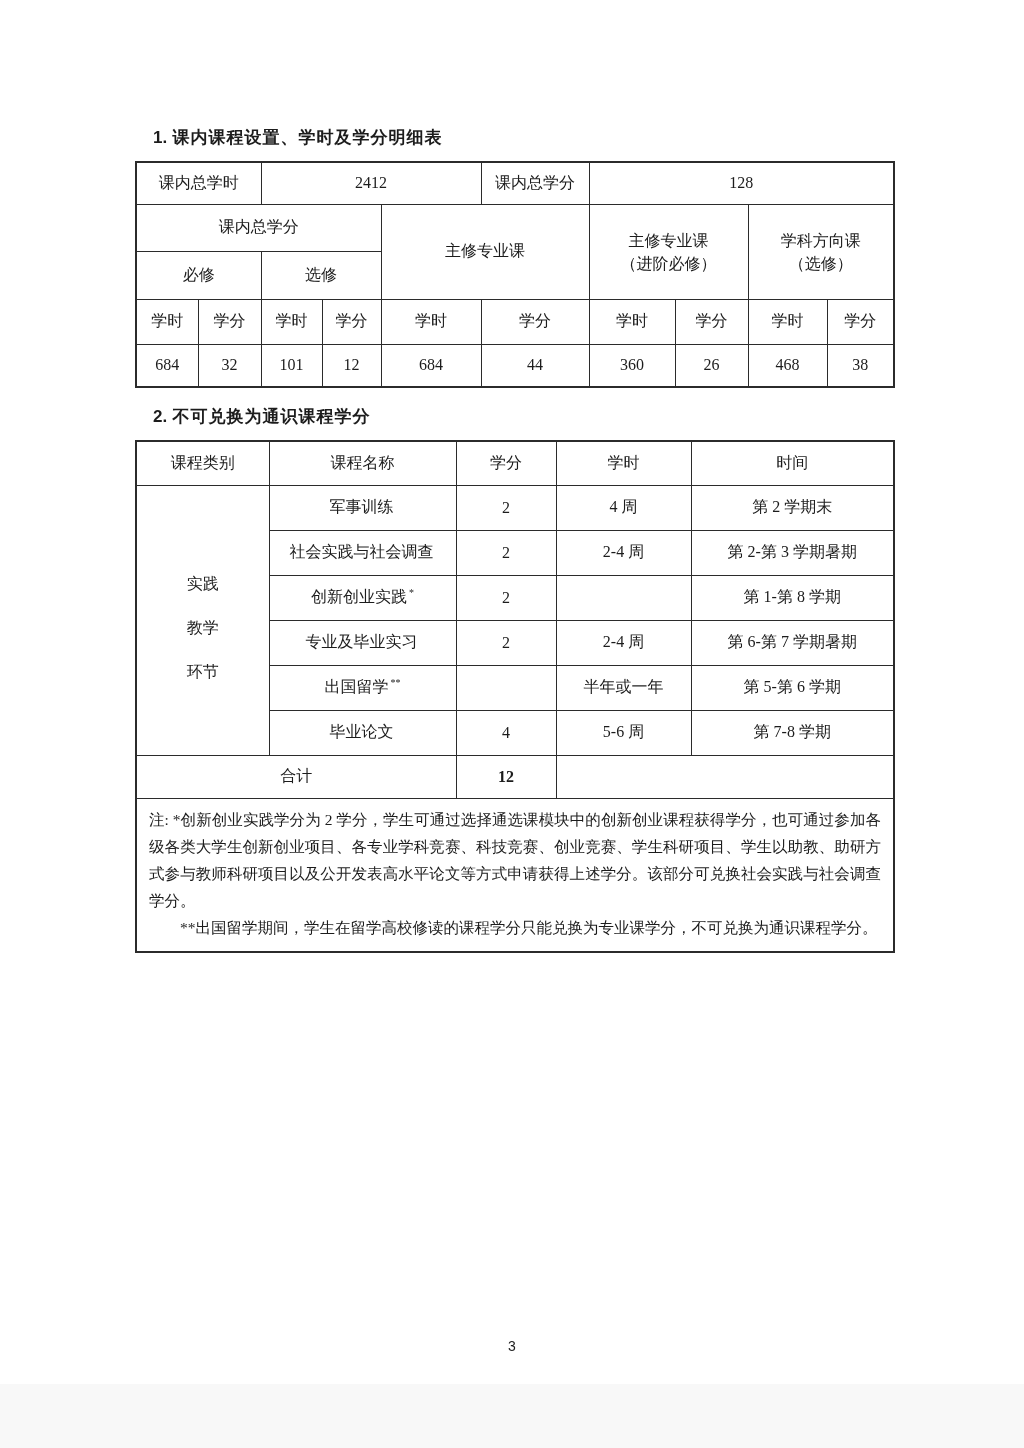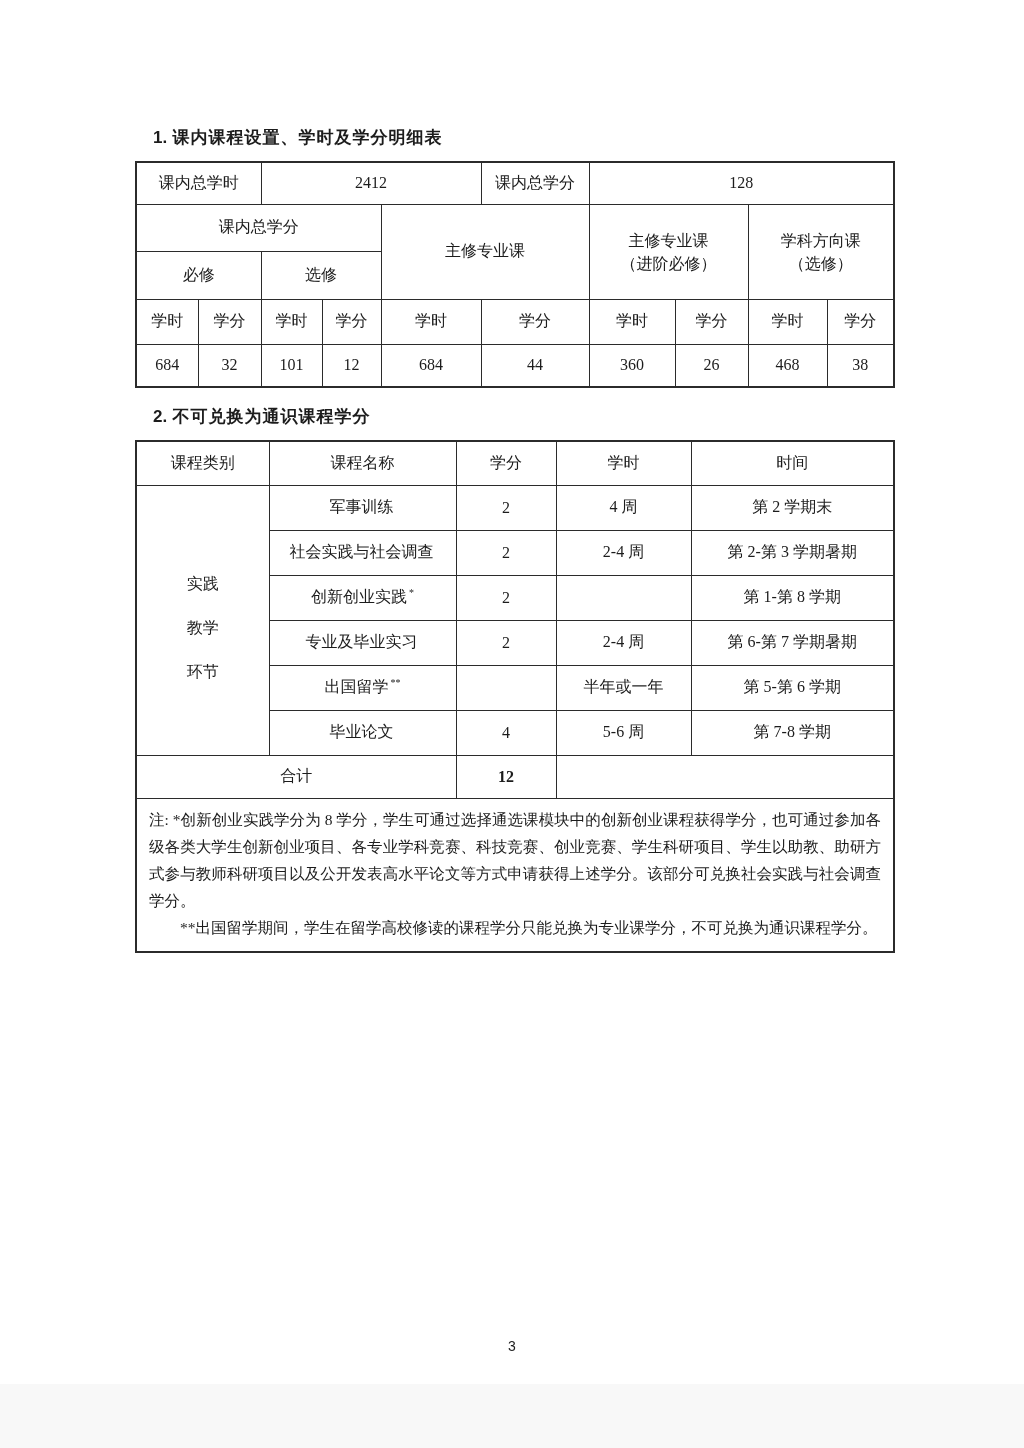--- a/index.html
+++ b/index.html
@@ -189,21 +189,21 @@
         <td>5-6 周</td>
         <td>第 7-8 学期</td>
       </tr>
       <tr class="t2-total">
         <td colspan="2">合计</td>
         <td class="total-credits">12</td>
         <td colspan="2"></td>
       </tr>
       <tr>
         <td colspan="5" class="notes-cell">
-          <p>注: *创新创业实践学分为 8 学分，学生可通过选择通选课模块中的创新创业课程获得学分，也可通过参加各级各类大学生创新创业项目、各专业学科竞赛、科技竞赛、创业竞赛、学生科研项目、学生以助教、助研方式参与教师科研项目以及公开发表高水平论文等方式申请获得上述学分。该部分可兑换社会实践与社会调查学分。</p>
+          <p>注: *创新创业实践学分为 2 学分，学生可通过选择通选课模块中的创新创业课程获得学分，也可通过参加各级各类大学生创新创业项目、各专业学科竞赛、科技竞赛、创业竞赛、学生科研项目、学生以助教、助研方式参与教师科研项目以及公开发表高水平论文等方式申请获得上述学分。该部分可兑换社会实践与社会调查学分。</p>
           <p class="indent">**出国留学期间，学生在留学高校修读的课程学分只能兑换为专业课学分，不可兑换为通识课程学分。</p>
         </td>
       </tr>
     </tbody>
       </table>
 
   </div>
 
   <div class="page-number">3</div>
 </div>

